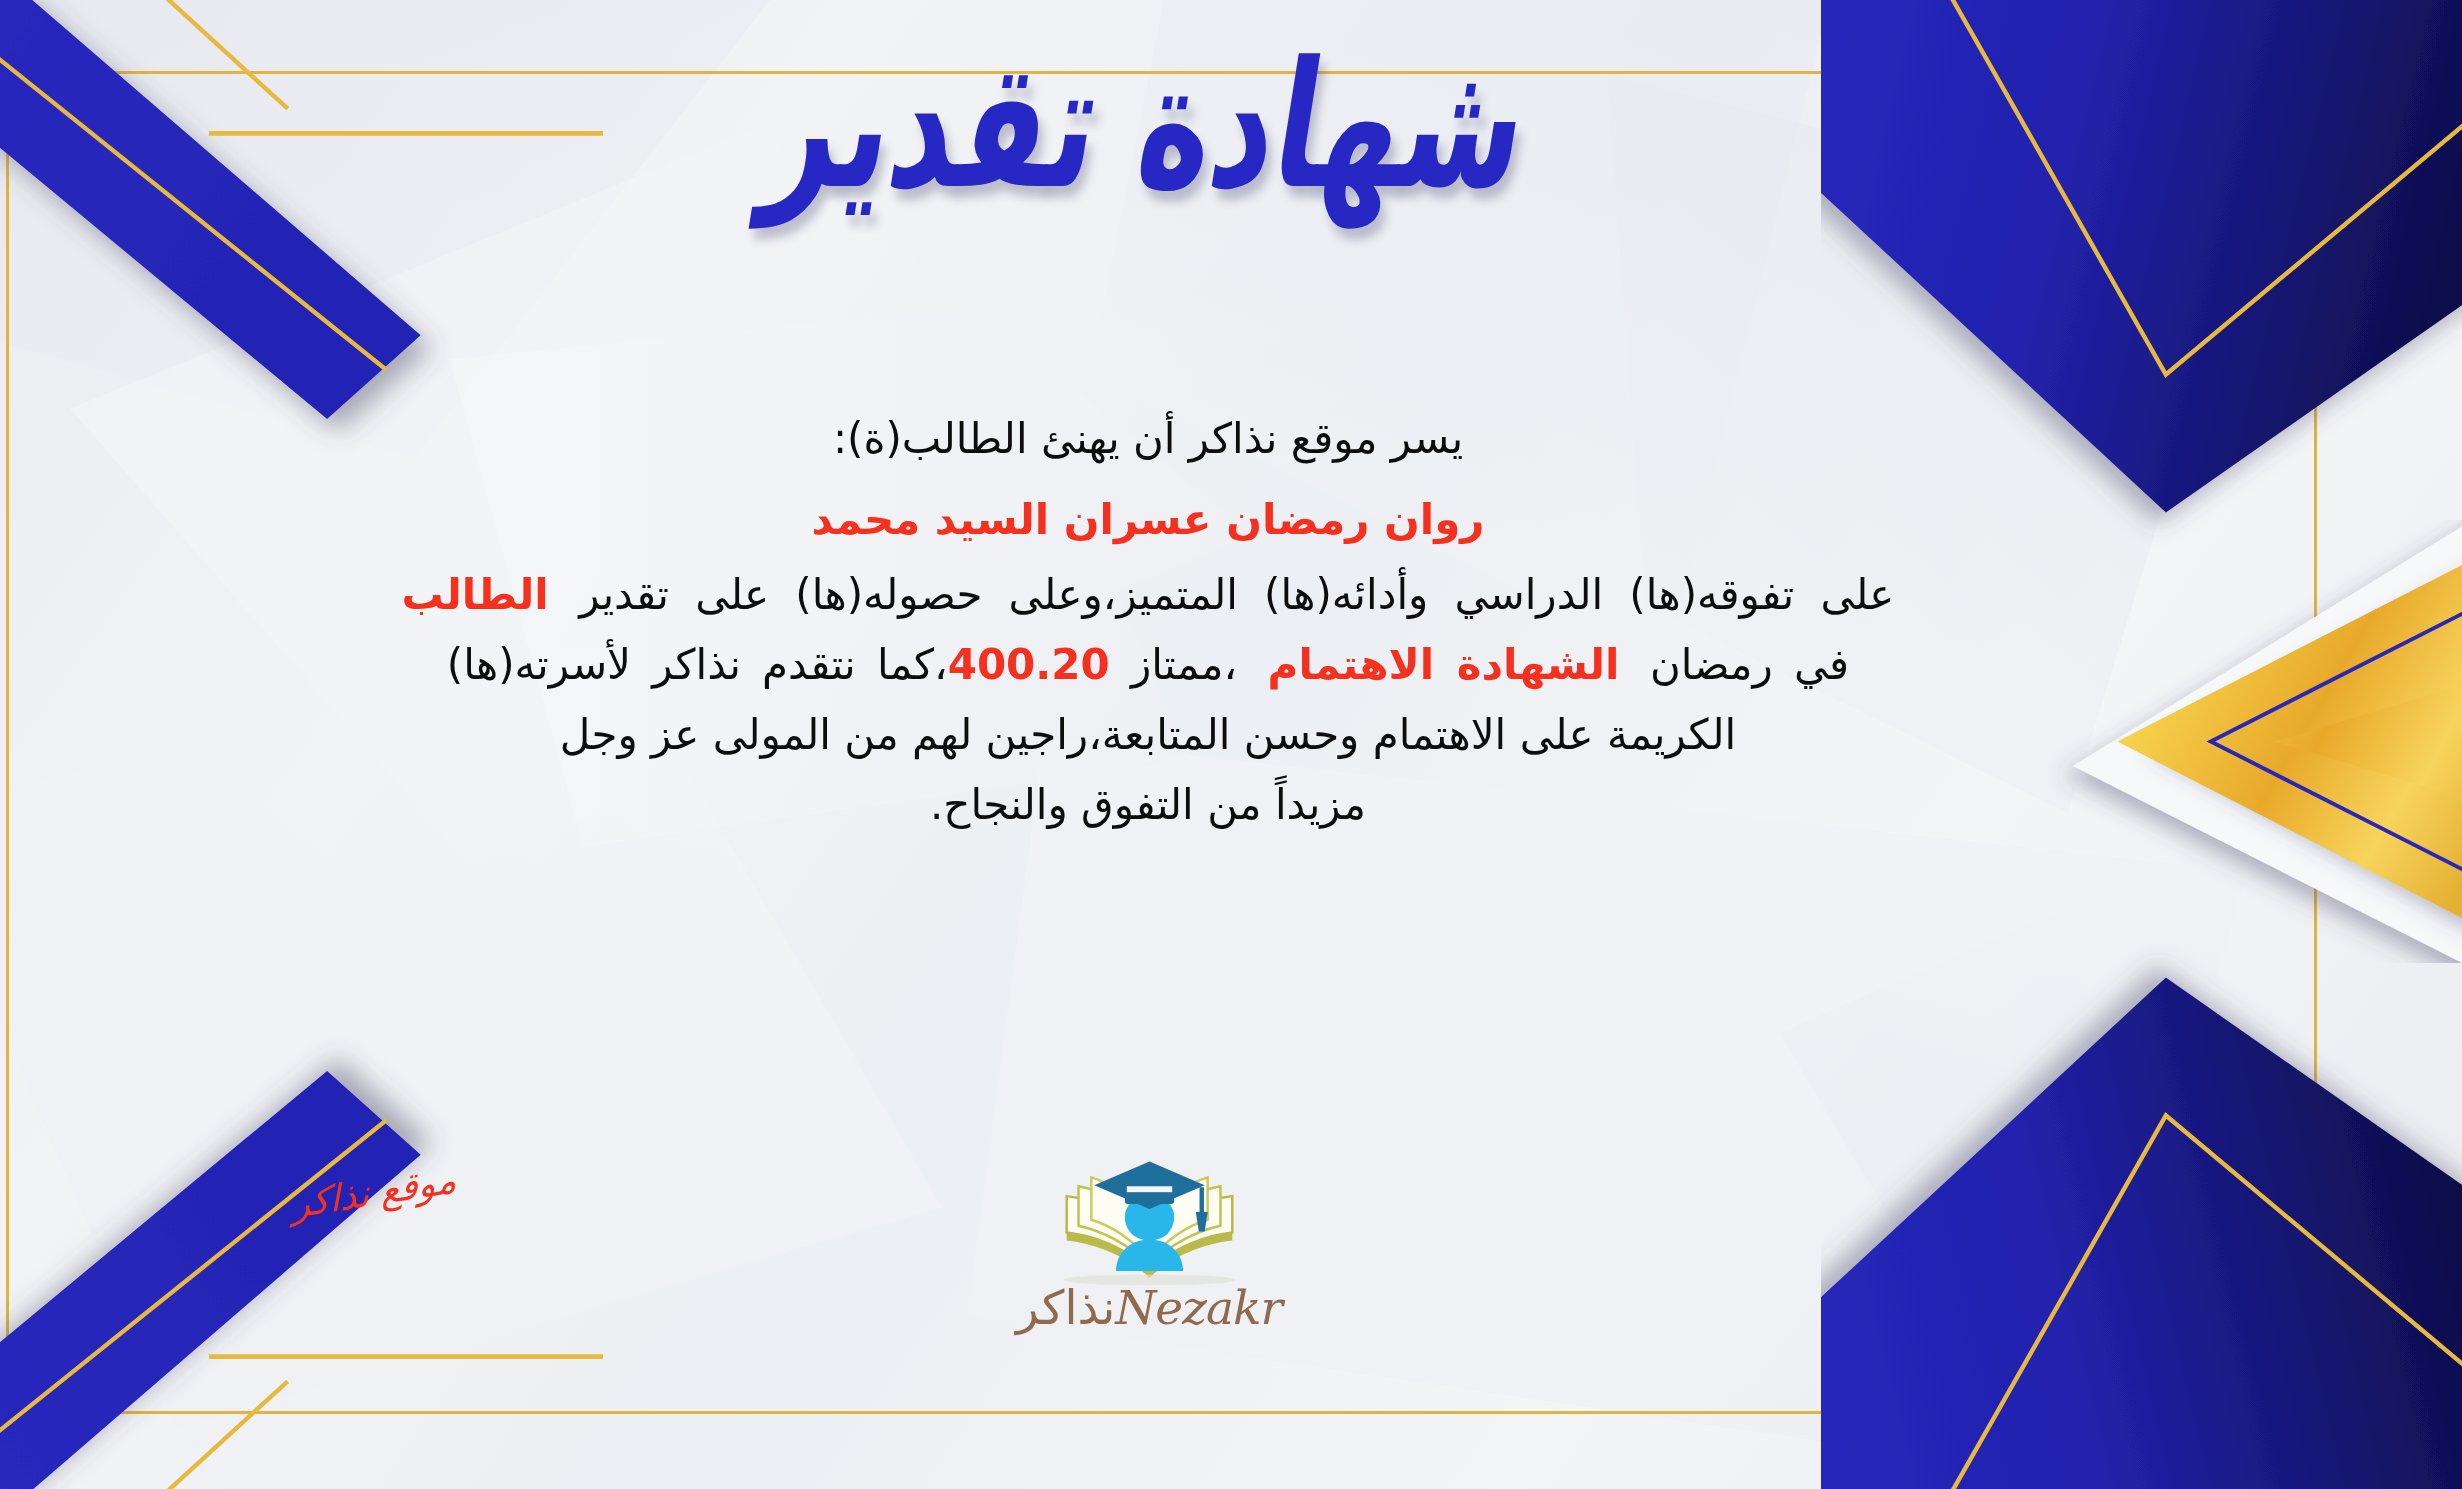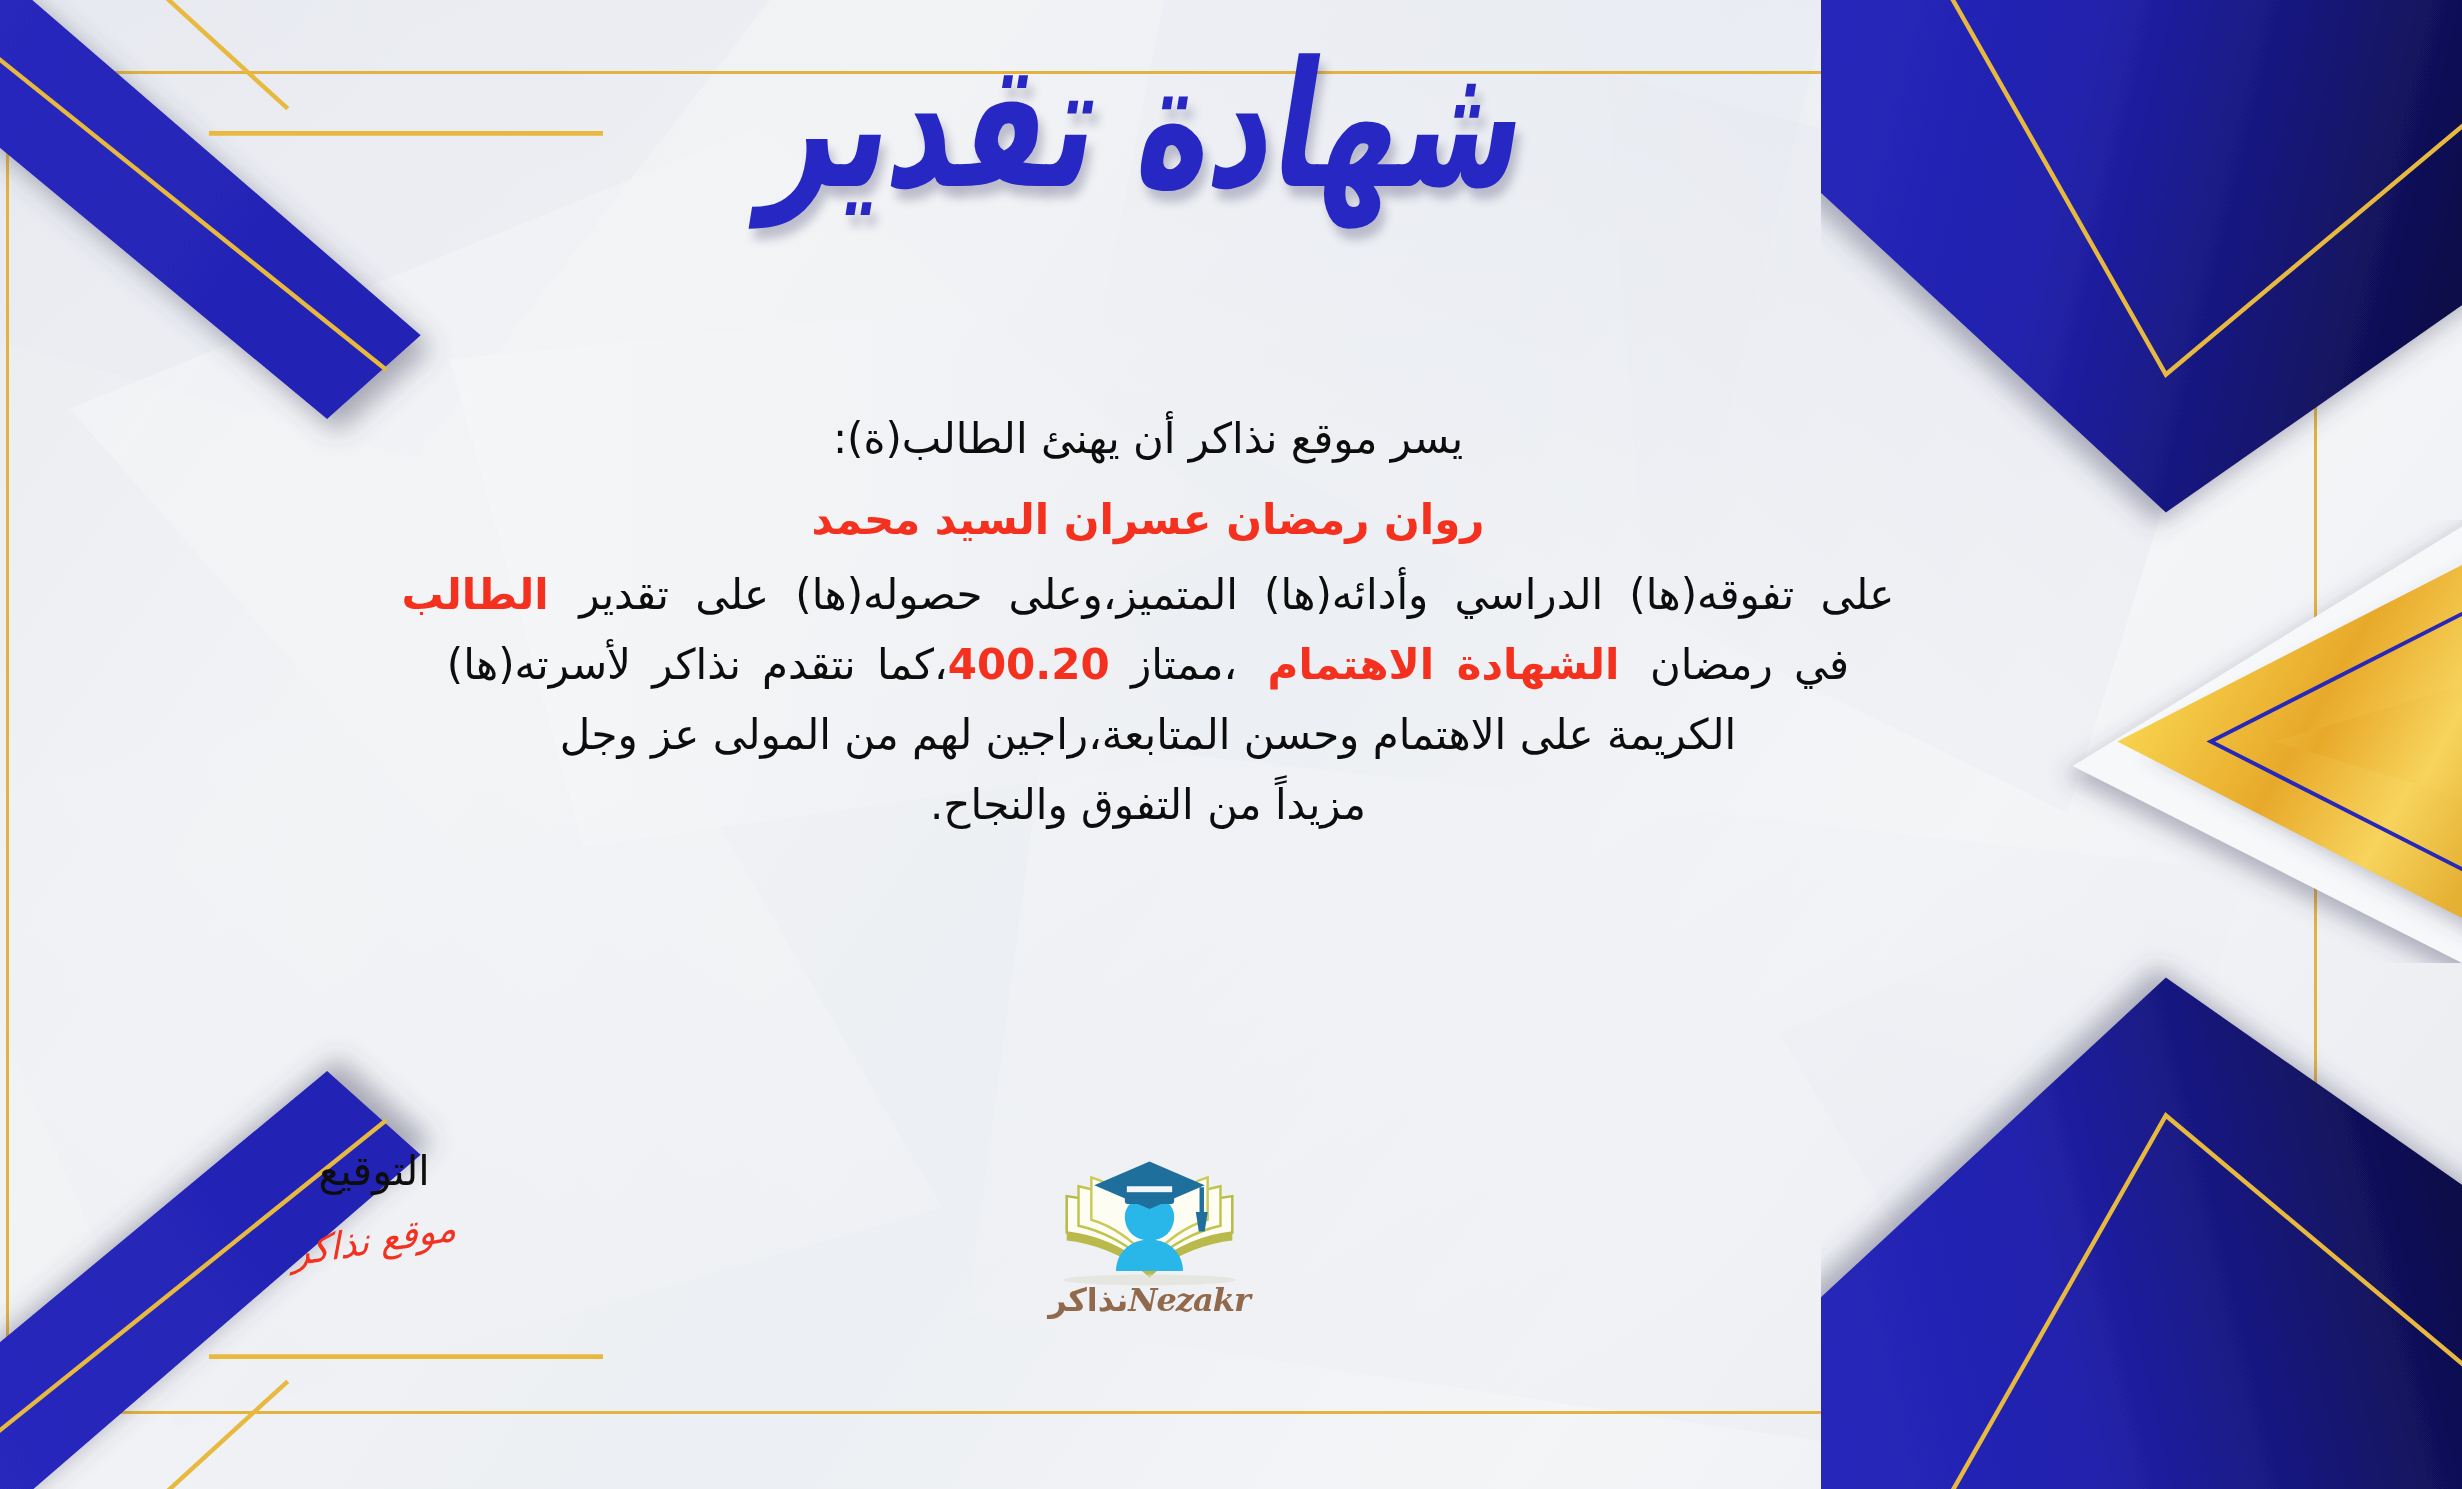--- a/index.html
+++ b/index.html
@@ -84,21 +84,21 @@
   .sig-block{position:absolute;right:1901px;top:1147px;width:374px;text-align:center;}
   .sig-label{font-size:41px;color:#0d0d0d;font-weight:500;}
   .sig-mark{margin-top:23.6px;font-size:37px;color:#f4301f;
       font-family:"DejaVu Serif","Liberation Serif",serif;font-style:italic;
       transform:rotate(-9deg) skewX(-6deg);display:inline-block;
       letter-spacing:2px;}
 
   
   .logo{position:absolute;left:1118px;top:1123px;width:394px;text-align:center;}
   .logo svg{display:block;margin:0 auto;}
-  .logo-text{margin-top:-2px;font-size:32px;font-weight:700;color:#91694c;
+  .logo-text{margin-top:-2px;font-size:47px;font-weight:400;color:#91694c;
       letter-spacing:-1px;line-height:1;white-space:nowrap;}
   .logo-text .en{font-family:"DejaVu Serif","Liberation Serif",serif;font-style:italic;}
 </style>
 </head>
 <body>
 
 <div id="stage">
 
   <div class="bg-base"></div>
   <div class="facet f1"></div>
@@ -200,21 +200,20 @@
       <span>في رمضان</span><span class="gap"></span><span class="hi">الشهادة الاهتمام</span><span class="gap"></span><span>،ممتاز</span>
       <span class="hi">400.20</span><span>،كما نتقدم نذاكر لأسرته(ها)</span>
     </p>
 
     <p class="line">الكريمة على الاهتمام وحسن المتابعة،راجين لهم من المولى عز وجل</p>
 
     <p class="line">مزيداً من التفوق والنجاح.</p>
   </div>
 
   <div class="sig-block">
-    <div class="sig-label">التوقيع</div>
     <div class="sig-mark">موقع نذاكر</div>
   </div>
 
   <div class="logo">
     <svg width="207" height="163" viewBox="0 0 420 330">
 
       <g>
         <path fill="#fdfdf4" stroke="#b8b845" stroke-width="5" d="M 210 300 C 160 250 95 228 42 222 L 42 148 C 100 154 168 180 210 228 Z"></path>
         <path fill="#fdfdf4" stroke="#b8b845" stroke-width="5" d="M 210 300 C 260 250 325 228 378 222 L 378 148 C 320 154 252 180 210 228 Z"></path>
         <path fill="#fdfdf4" stroke="#c2c24f" stroke-width="5" d="M 210 288 C 166 244 112 218 66 208 L 66 128 C 120 138 175 168 210 214 Z"></path>

